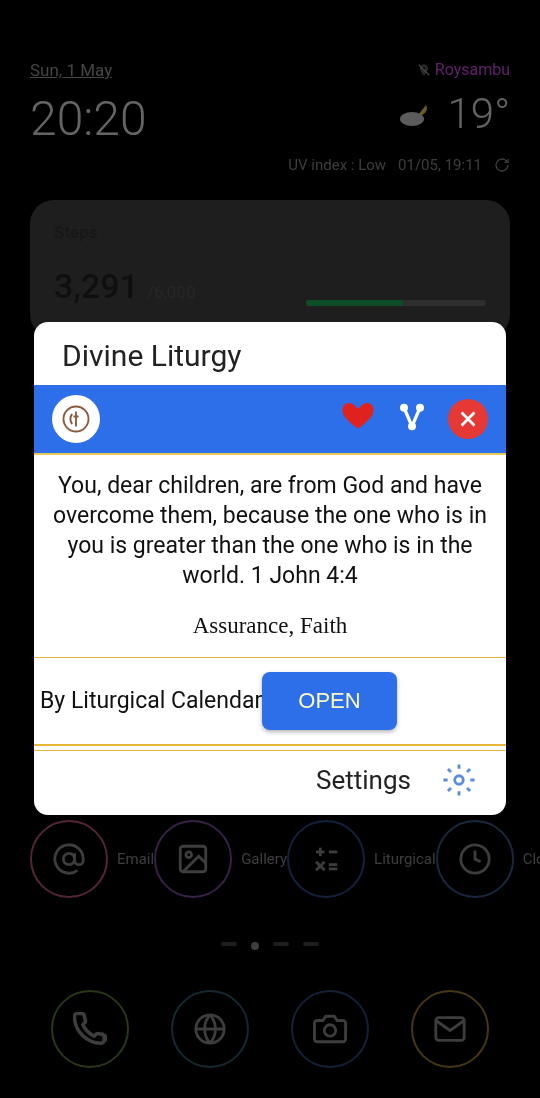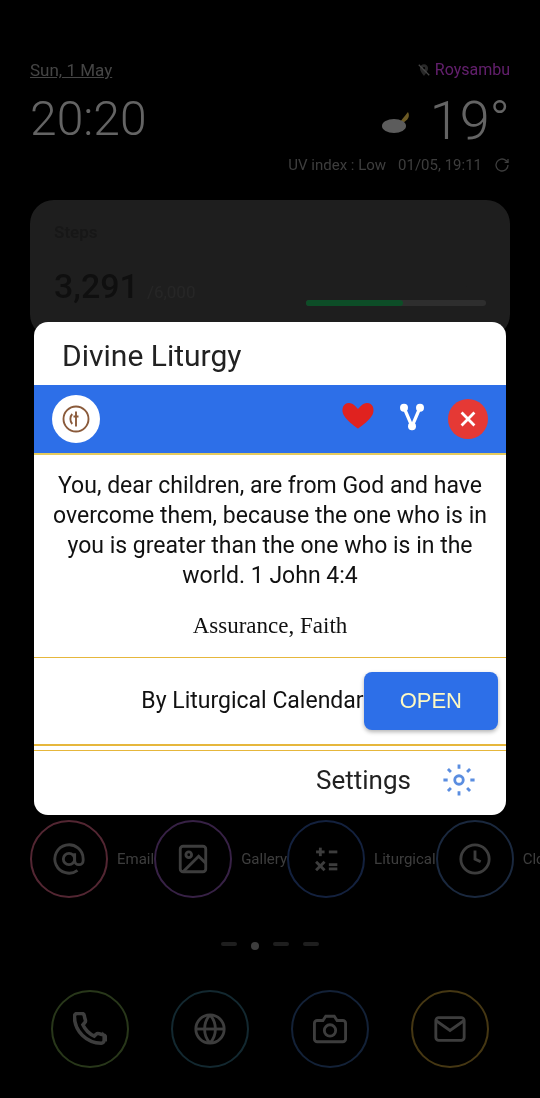--- a/index.html
+++ b/index.html
@@ -26,22 +26,22 @@
     .status-row {
       display: flex;
       justify-content: space-between;
       align-items: flex-start;
     }
     .date-text { font-size: 17px; color: #999; margin-bottom: 10px; text-decoration: underline; }
     .time-text { font-size: 48px; font-weight: 300; color: #ddd; }
     .weather-col { text-align: right; }
     .location { font-size: 16px; color: #d946ef; }
     .temp-row { display: flex; align-items: center; justify-content: flex-end; gap: 10px; margin-top: 10px; }
-    .temp-text { font-size: 54px; font-weight: 300; color: #ddd; }
-    .uv-row { font-size: 15px; color: #888; margin-top: 4px; display: flex; gap: 12px; justify-content: flex-end; align-items: center; }
+    .temp-text { font-size: 42px; font-weight: 300; color: #ddd; }
+    .uv-row { font-size: 15px; color: #888; margin-top: 18px; display: flex; gap: 12px; justify-content: flex-end; align-items: center; }
     .steps-card {
       background: #444;
       border-radius: 24px;
       margin-top: 26px;
       padding: 22px 24px 32px;
     }
     .steps-label { font-size: 17px; color: #333; font-weight: 600; }
     .steps-row { display: flex; justify-content: space-between; align-items: flex-end; margin-top: 24px; }
     .steps-count { font-size: 34px; font-weight: 500; color: #222; }
     .steps-goal { font-size: 17px; color: #555; margin-left: 4px; }
@@ -145,21 +145,21 @@
     .theme-text {
       font-size: 23px;
       color: #111;
       margin-top: 22px;
       font-family: Liberation Serif, serif;
     }
     .divider { height: 1px; background: #e6b73c; }
     .by-row {
       display: flex;
       align-items: center;
-      justify-content: flex-end;
+      justify-content: flex-start;
       padding: 14px 8px 14px 6px;
     }
     .by-text { font-size: 23px; color: #111; }
     .open-btn {
       background: #2d6fe8;
       color: #fef9c3;
       font-size: 22px;
       padding: 16px 36px;
       border: none;
       border-radius: 8px;

